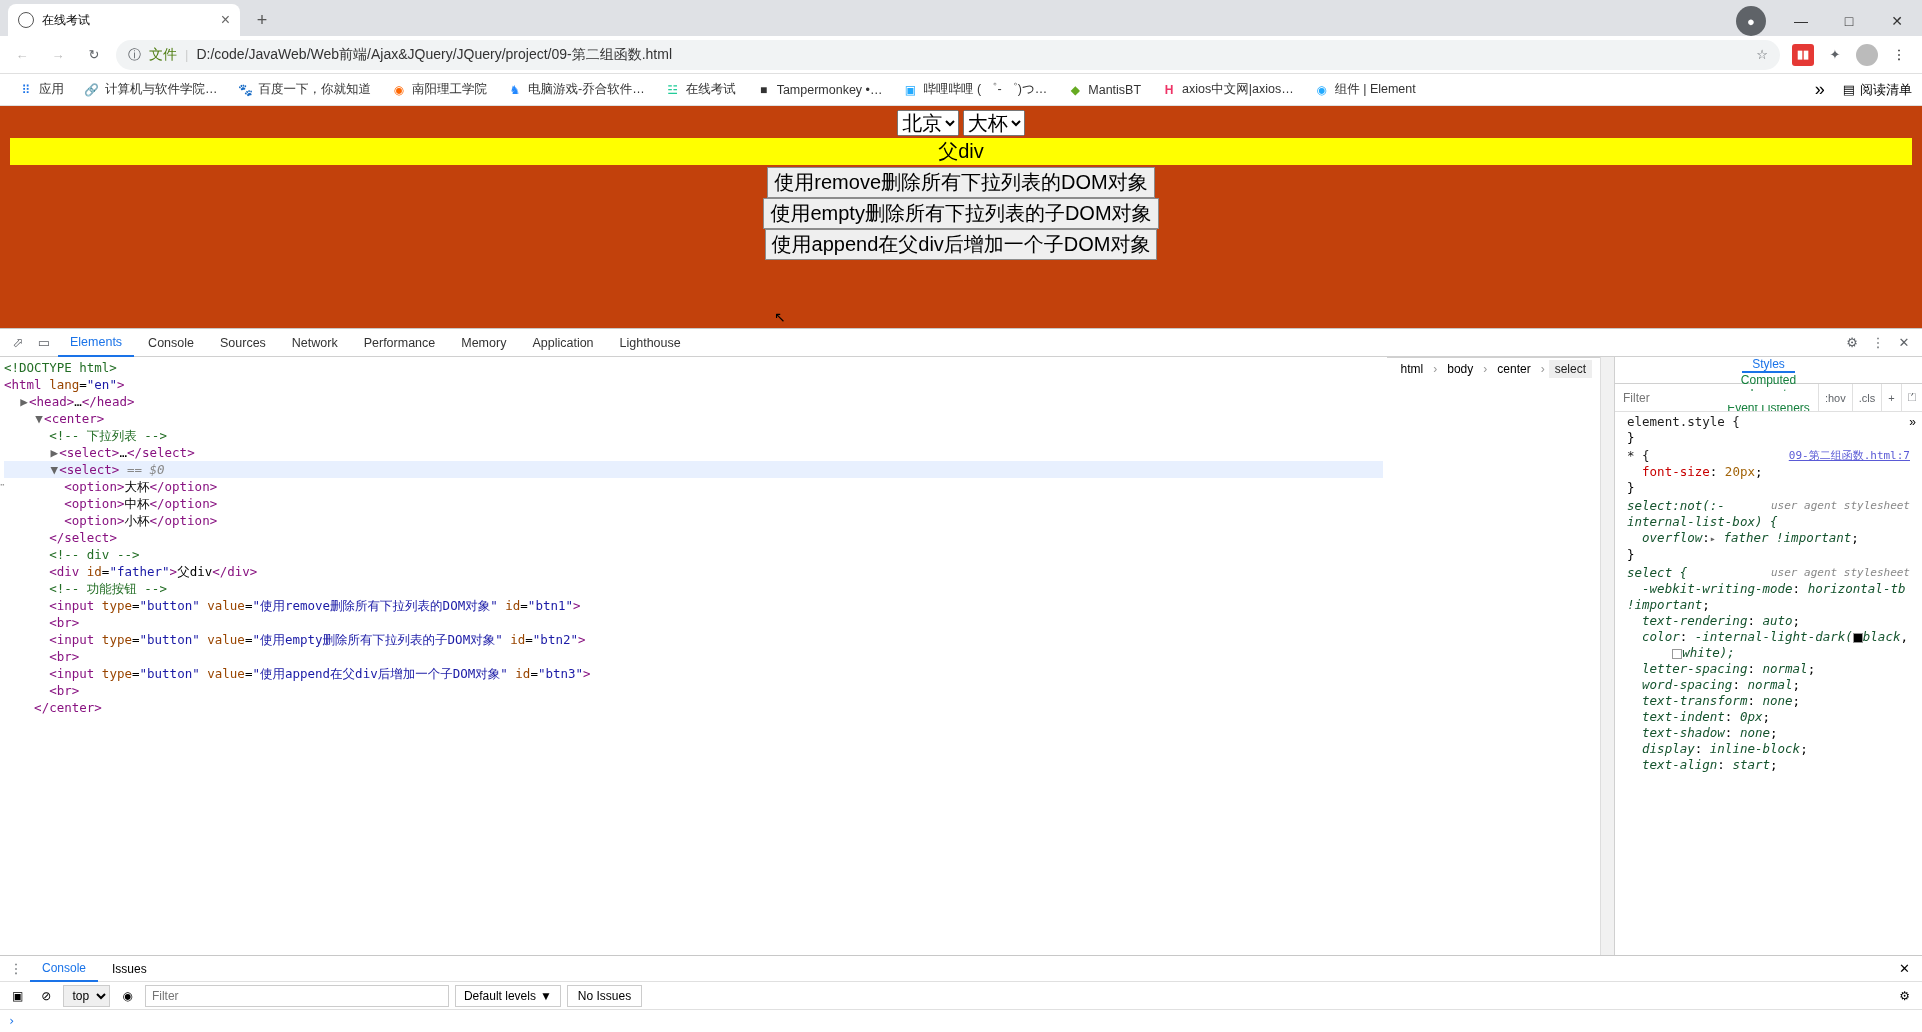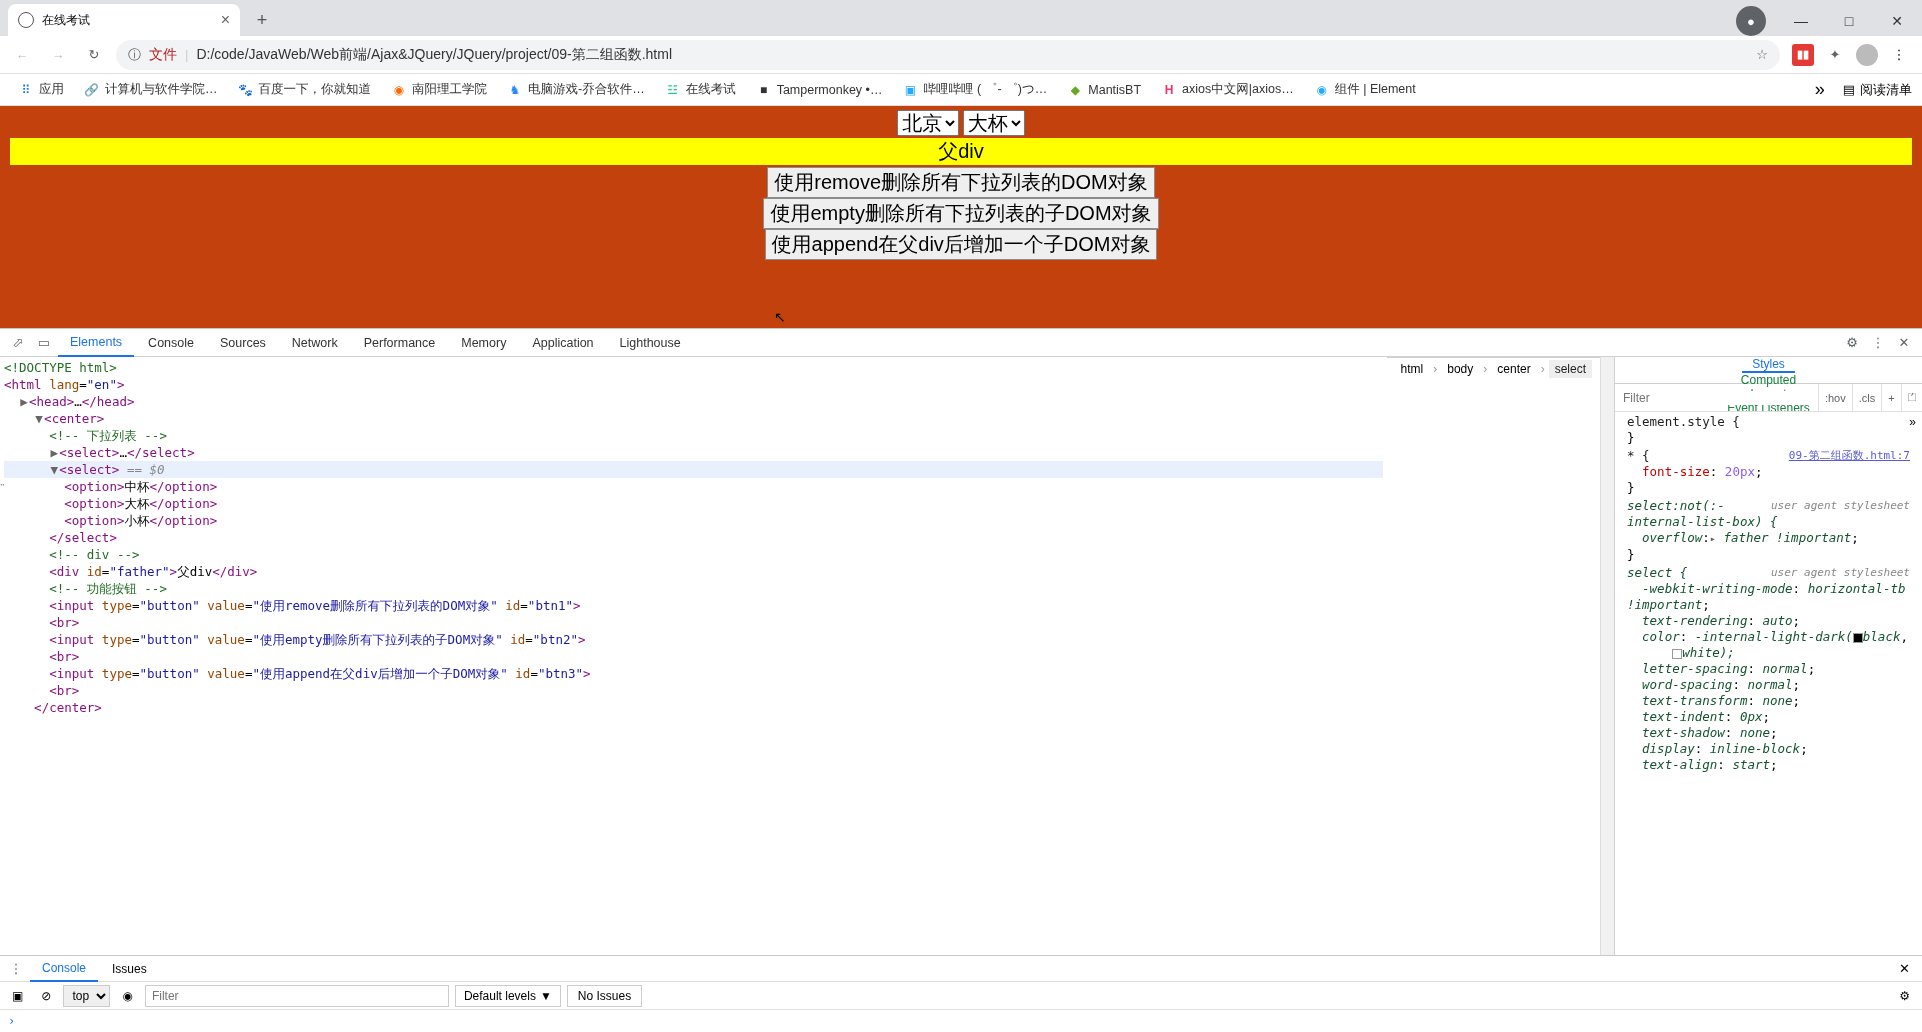--- a/index.html
+++ b/index.html
@@ -14,21 +14,21 @@
     .window-controls { margin-left: auto; display: flex; align-items: center; gap: 2px; padding-right: 2px; }
     .wc-btn { width: 46px; height: 30px; display: flex; align-items: center; justify-content: center; font-size: 14px; color: #333; cursor: pointer; }
     .incognito { width: 30px; height: 30px; background: #5f6368; border-radius: 50%; margin-right: 10px; display: flex; align-items: center; justify-content: center; color: #fff; font-size: 13px; }
     
     
     .addr-bar { height: 38px; background: #fff; border-bottom: 1px solid #e0e0e0; display: flex; align-items: center; padding: 0 8px; gap: 8px; }
     .nav-btn { width: 28px; height: 28px; display: flex; align-items: center; justify-content: center; color: #5f6368; cursor: pointer; }
     .nav-btn.disabled { color: #bbb; }
     .url-box { flex: 1; height: 30px; background: #f1f3f4; border-radius: 15px; display: flex; align-items: center; padding: 0 12px; gap: 8px; }
     .url-box .icon { color: #5f6368; }
-    .url-box .label { color: #b91c1c; font-size: 14px; }
+    .url-box .label { color: #4d7c0f; font-size: 14px; }
     .url-box .sep { color: #ccc; }
     .url-box .url { color: #333; font-size: 14px; }
     .url-box .star { margin-left: auto; color: #5f6368; cursor: pointer; }
     .ext-icons { display: flex; gap: 10px; align-items: center; padding: 0 4px; }
     .ext-ic { width: 22px; height: 22px; display: flex; align-items: center; justify-content: center; }
     .ext-ic.red { background: #e53935; border-radius: 3px; color: #fff; font-size: 11px; font-weight: bold; }
     .ext-ic.puzzle { color: #5f6368; }
     .ext-ic.user { width: 22px; height: 22px; background: #bbb; border-radius: 50%; }
     
     
@@ -78,21 +78,21 @@
     .st-tab { padding: 0 10px; height: 27px; display: flex; align-items: center; cursor: pointer; color: #15803d; }
     .st-tab.active { border-bottom: 2px solid #1a73e8; color: #1a73e8; }
     .st-tabs .more { margin-left: auto; padding: 0 6px; }
     .st-filter { height: 28px; border-bottom: 1px solid #e0e0e0; display: flex; align-items: center; }
     .st-filter input { flex: 1; border: none; padding: 0 8px; font-size: 12px; outline: none; font-family: inherit; }
     .st-filter .btn { padding: 0 6px; font-size: 11px; color: #5f6368; cursor: pointer; border-left: 1px solid #e0e0e0; height: 100%; display: flex; align-items: center; }
     .st-rules { flex: 1; overflow: auto; font-family: Consolas, monospace; font-size: 12.5px; line-height: 16px; padding: 2px 12px; }
     .rule { margin-bottom: 2px; }
     .sel { color: #222; }
     .prop { color: #c80000; }
-    .val { color: #8b5cf6; }
+    .val { color: #a16207; }
     .italic { font-style: italic; color: #14532d; }
     .src { color: #888; float: right; font-size: 11px; }
     .src a { color: #5a5ad6; text-decoration: underline; }
     .swatch { display: inline-block; width: 10px; height: 10px; border: 1px solid #999; vertical-align: middle; }
     .arrow-small { font-size: 10px; color: #666; }
     
     
     .console-drawer { border-top: 1px solid #c8c8c8; background: #fff; }
     .cd-tabs { height: 26px; border-bottom: 1px solid #e0e0e0; display: flex; align-items: center; padding: 0 4px; gap: 2px; }
     .cd-tab { padding: 0 12px; height: 26px; display: flex; align-items: center; font-size: 12px; cursor: pointer; }
@@ -234,22 +234,22 @@
   <div class="dt-main">
     <div style="flex:1;display:flex;flex-direction:row;overflow:hidden">
       <div class="dt-elements">
         <div class="dom-line"><span class="cmt">&lt;!DOCTYPE html&gt;</span></div>
         <div class="dom-line"><span class="tag">&lt;<span>html</span></span> <span class="attr-n">lang</span>=<span class="attr-v">"<span>en</span>"</span><span class="tag">&gt;</span></div>
         <div class="dom-line">  <span class="dl-arrow">▶</span><span class="tag">&lt;<span>head</span>&gt;</span><span class="txt">…</span><span class="tag">&lt;/<span>head</span>&gt;</span></div>
         <div class="dom-line">    <span class="dl-arrow">▼</span><span class="tag">&lt;<span>center</span>&gt;</span></div>
         <div class="dom-line">      <span class="cmt">&lt;!--<span> 下拉列表 </span>--&gt;</span></div>
         <div class="dom-line">      <span class="dl-arrow">▶</span><span class="tag">&lt;<span>select</span>&gt;</span><span class="txt">…</span><span class="tag">&lt;/<span>select</span>&gt;</span></div>
         <div class="dom-line hl"><span class="gutter-dots" style="top:119px">⋯</span>      <span class="dl-arrow">▼</span><span class="tag">&lt;<span>select</span>&gt;</span><span class="eq0"> == $0</span></div>
+        <div class="dom-line">        <span class="tag">&lt;<span>option</span>&gt;</span><span class="txt">大杯</span><span class="tag">&lt;/<span>option</span>&gt;</span></div>
         <div class="dom-line">        <span class="tag">&lt;<span>option</span>&gt;</span><span class="txt">中杯</span><span class="tag">&lt;/<span>option</span>&gt;</span></div>
-        <div class="dom-line">        <span class="tag">&lt;<span>option</span>&gt;</span><span class="txt">大杯</span><span class="tag">&lt;/<span>option</span>&gt;</span></div>
         <div class="dom-line">        <span class="tag">&lt;<span>option</span>&gt;</span><span class="txt">小杯</span><span class="tag">&lt;/<span>option</span>&gt;</span></div>
         <div class="dom-line">      <span class="tag">&lt;/<span>select</span>&gt;</span></div>
         <div class="dom-line">      <span class="cmt">&lt;!--<span> div </span>--&gt;</span></div>
         <div class="dom-line">      <span class="tag">&lt;<span>div</span></span> <span class="attr-n">id</span>=<span class="attr-v">"<span>father</span>"</span><span class="tag">&gt;</span><span class="txt">父div</span><span class="tag">&lt;/<span>div</span>&gt;</span></div>
         <div class="dom-line">      <span class="cmt">&lt;!--<span> 功能按钮 </span>--&gt;</span></div>
         <div class="dom-line">      <span class="tag">&lt;<span>input</span></span> <span class="attr-n">type</span>=<span class="attr-v">"<span>button</span>"</span> <span class="attr-n">value</span>=<span class="attr-v">"<span>使用remove删除所有下拉列表的DOM对象</span>"</span> <span class="attr-n">id</span>=<span class="attr-v">"<span>btn1</span>"</span><span class="tag">&gt;</span></div>
         <div class="dom-line">      <span class="tag">&lt;<span>br</span>&gt;</span></div>
         <div class="dom-line">      <span class="tag">&lt;<span>input</span></span> <span class="attr-n">type</span>=<span class="attr-v">"<span>button</span>"</span> <span class="attr-n">value</span>=<span class="attr-v">"<span>使用empty删除所有下拉列表的子DOM对象</span>"</span> <span class="attr-n">id</span>=<span class="attr-v">"<span>btn2</span>"</span><span class="tag">&gt;</span></div>
         <div class="dom-line">      <span class="tag">&lt;<span>br</span>&gt;</span></div>
         <div class="dom-line">      <span class="tag">&lt;<span>input</span></span> <span class="attr-n">type</span>=<span class="attr-v">"<span>button</span>"</span> <span class="attr-n">value</span>=<span class="attr-v">"<span>使用append在父div后增加一个子DOM对象</span>"</span> <span class="attr-n">id</span>=<span class="attr-v">"<span>btn3</span>"</span><span class="tag">&gt;</span></div>

